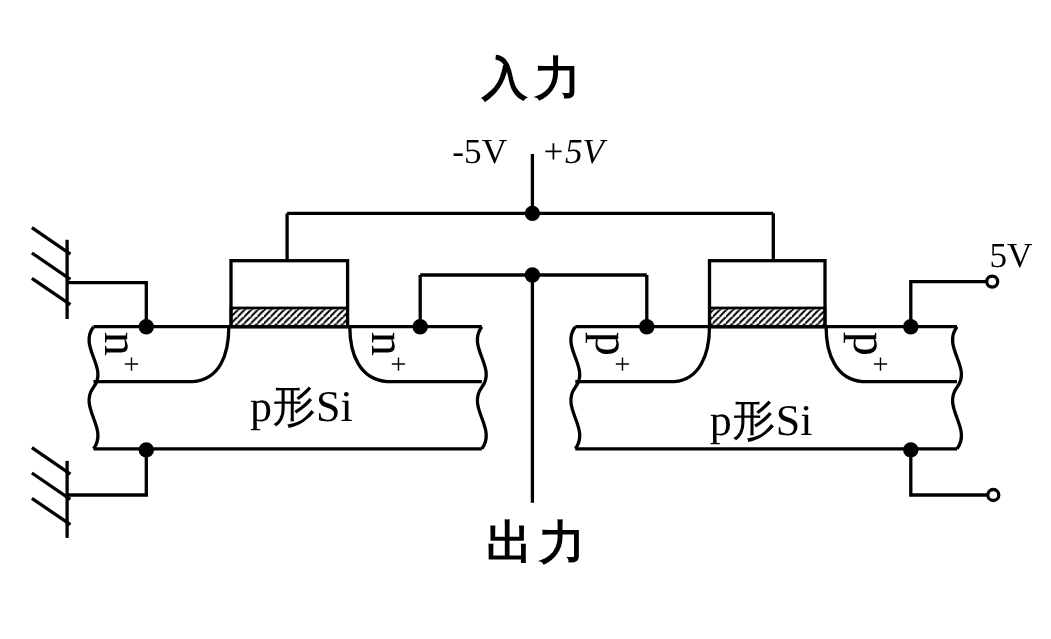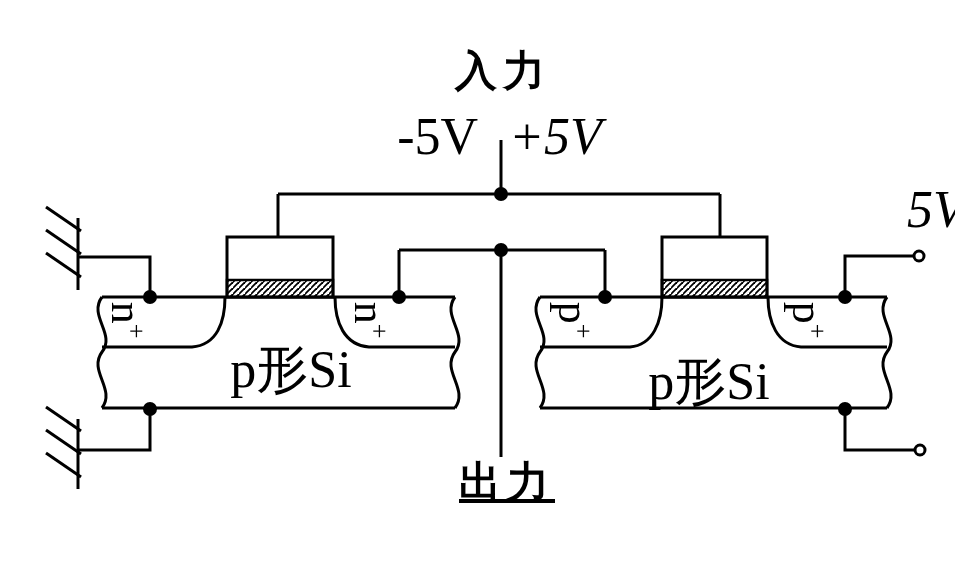--- a/index.html
+++ b/index.html
@@ -1,25 +1,25 @@
 <!DOCTYPE html>
 <html><head>
 <meta charset="utf-8">
 <style>
   html,body{margin:0;padding:0;}
   body{
     width:955px;height:581px;background:#ffffff;position:relative;overflow:hidden;
     font-family:"Liberation Serif", serif;color:#000;
   }
-  #stage{position:absolute;left:0;top:0;width:870px;height:581px;margin-left:17px;}
+  #stage{position:absolute;left:0;top:0;width:870px;height:581px;}
   svg{position:absolute;left:0;top:0;}
   .lbl{position:absolute;white-space:nowrap;transform:translate(-50%,-50%);line-height:1;}
   .cjk{font-family:"Liberation Sans", sans-serif;font-weight:bold;font-size:42px;letter-spacing:6px;}
-  .volt{font-family:"Liberation Serif", serif;font-size:52px;}
-  .sub{font-family:"Liberation Serif", serif;font-size:52px;}
+  .volt{font-family:"Liberation Serif", serif;font-size:32px;}
+  .sub{font-family:"Liberation Serif", serif;font-size:40px;}
   .left-anchor{transform:translate(-100%,-50%);}
   .right-anchor{transform:translate(0,-50%);}
   .rot{
     position:absolute;transform:translate(-50%,-50%) rotate(90deg);
     font-family:"Liberation Serif", serif;font-size:44px;line-height:1;
   }
   .rot sup{font-size:26px;line-height:0;}
 </style>
 </head>
 <body>
@@ -113,23 +113,23 @@
       <circle cx="828" cy="409" r="7"></circle>
     </g>
   </svg>
 
   <div class="lbl cjk" style="left:486px;top:71px;">入力</div>
 
   <div class="lbl volt left-anchor" style="left:461px;top:137px;">-5V</div>
 
   <div class="lbl volt right-anchor" style="left:492px;top:137px;font-style:italic;">+5V</div>
 
-  <div class="lbl volt" style="left:919px;top:210px;font-style:italic;">5V</div>
+  <div class="lbl volt" style="left:919px;top:232px;">5V</div>
 
-  <div class="lbl cjk" style="left:490px;top:482px;text-decoration:underline;">出力</div>
+  <div class="lbl cjk" style="left:490px;top:493px;">出力</div>
 
   <div class="lbl sub" style="left:274px;top:370px;">p形Si</div>
 
   <div class="lbl sub" style="left:692px;top:382px;">p形Si</div>
 
   <div class="rot" style="left:109px;top:320px;">
     <span>n</span><sup>+</sup>
   </div>
 
   <div class="rot" style="left:352px;top:320px;">

